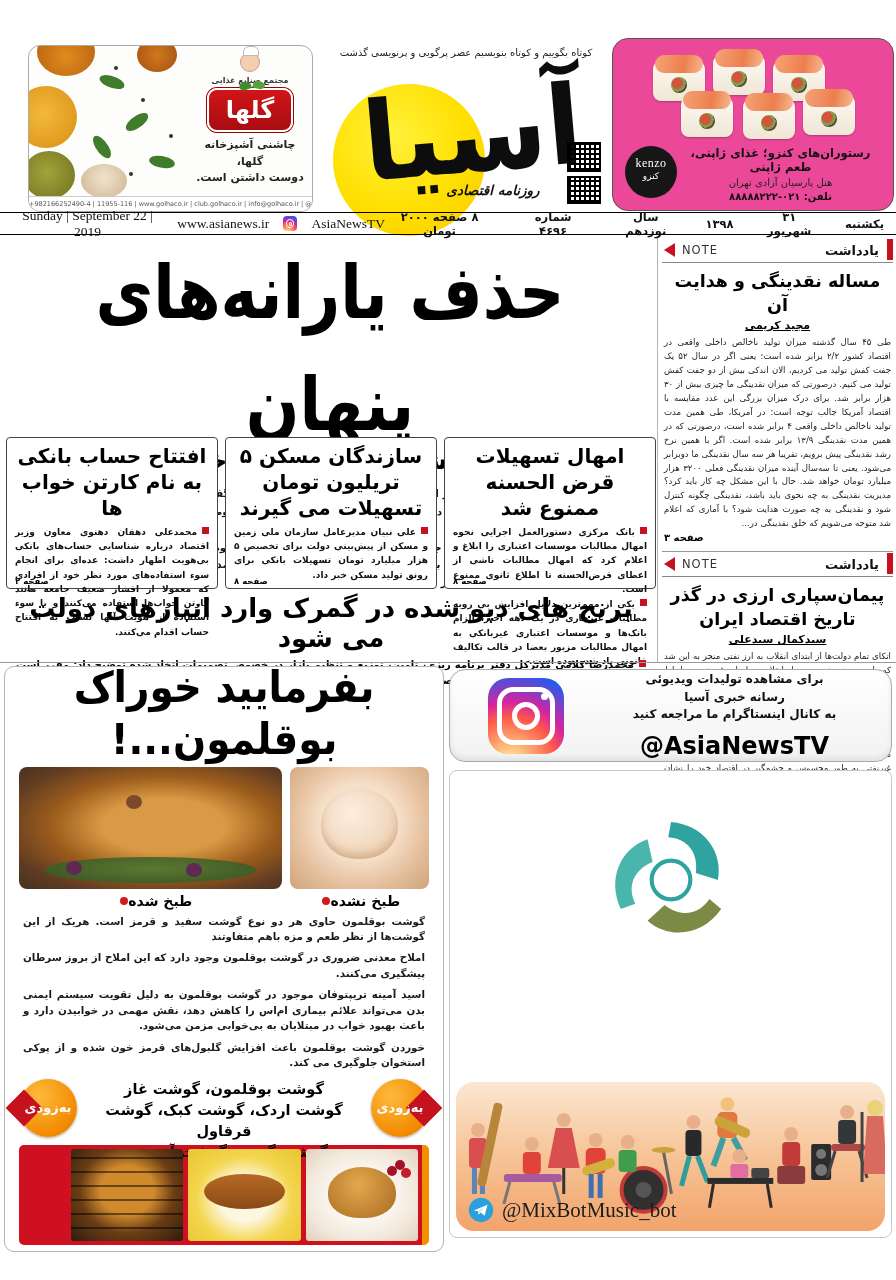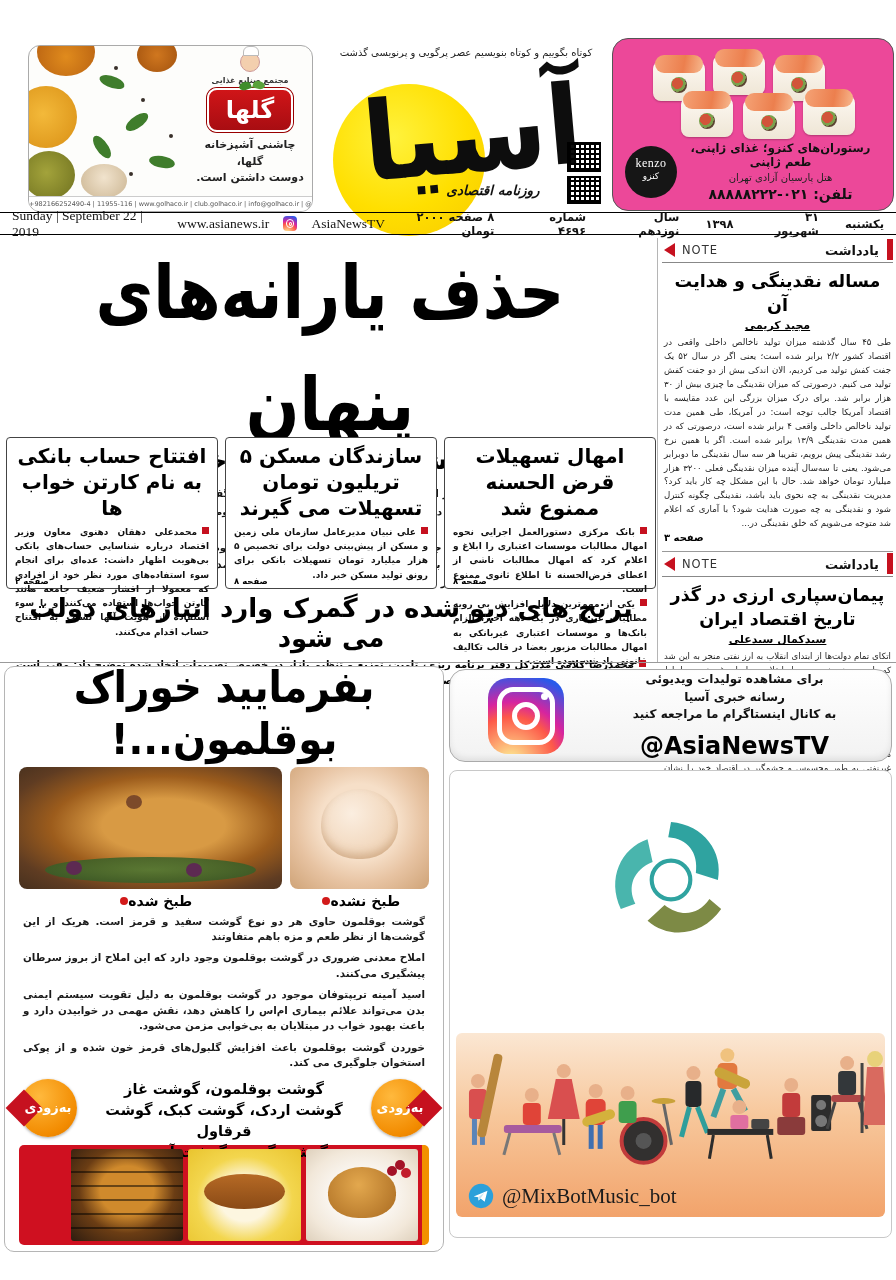--- a/index.html
+++ b/index.html
@@ -31,32 +31,32 @@
   .sushi-art { position:absolute; left:30px; top:8px; width:220px; height:92px; }
   .sushi { position:absolute; width:52px; height:40px; background:linear-gradient(#fdf9f2,#efe6d6); border-radius:8px; box-shadow:0 1px 2px rgba(0,0,0,.25); }
   .sushi::before { content:""; position:absolute; left:2px; top:-6px; width:48px; height:18px; border-radius:10px; background:linear-gradient(100deg,#f5a376,#ec7f4e 60%,#f7b98f); }
   .sushi::after { content:""; position:absolute; left:18px; top:16px; width:16px; height:16px; border-radius:50%; background:radial-gradient(circle at 40% 40%, #d2543a 40%, #7ba04c 41% 60%, #5c4532 61%); }
   .kenzo-logo { position:absolute; left:12px; bottom:12px; width:52px; height:52px; border-radius:50%; background:#161616; color:#fff; text-align:center; }
   .kenzo-logo .en { font-family:"Liberation Serif", serif; font-size:12px; display:block; margin-top:10px; letter-spacing:.5px; }
   .kenzo-logo .fa-s { font-size:9px; display:block; }
   .kenzo-text { position:absolute; right:10px; bottom:8px; width:205px; text-align:center; direction:rtl; }
   .kenzo-l1 { font-size:11.5px; font-weight:bold; color:#111; }
   .kenzo-l2 { font-size:10px; color:#222; margin-top:3px; }
-  .kenzo-l3 { font-size:14px; font-weight:bold; color:#111; margin-top:3px; }
+  .kenzo-l3 { font-size:10px; font-weight:bold; color:#111; margin-top:3px; }
 
   
   .masthead-tagline { position:absolute; left:332px; top:47px; width:268px; text-align:center; font-size:10px; color:#222; direction:rtl; }
   .sun { position:absolute; left:333px; top:84px; width:152px; height:152px; border-radius:50%; background:radial-gradient(circle at 40% 35%, #fff23c, #ffdf00 55%, #f7c900); }
   .asia-logo { position:absolute; left:330px; top:64px; width:286px; height:150px; text-align:center; font-size:104px; font-weight:bold; color:#0d0d0d; transform:rotate(-5deg) scaleY(1.05); line-height:1.35; }
   .asia-sub { position:absolute; left:428px; top:182px; width:130px; text-align:center; font-size:13.5px; font-weight:bold; font-style:italic; color:#111; direction:rtl; }
   .qr { position:absolute; left:567px; top:142px; width:34px; height:30px; border:2px solid #000; background-image:repeating-linear-gradient(0deg,#000 0 2px,transparent 2px 5px),repeating-linear-gradient(90deg,#000 0 2px,transparent 2px 5px); }
   .qr2 { top:176px; height:28px; }
 
   
-  .datebar { position:absolute; left:0; top:212px; width:896px; height:23px; border-top:1.5px solid #000; border-bottom:1px solid #000; display:flex; justify-content:space-between; align-items:center; padding:0 12px; }
+  .datebar { position:absolute; left:0; top:212px; width:896px; height:23px; border-top:1.5px solid #000; border-bottom:1px solid #000; display:flex; justify-content:space-between; align-items:center; padding:0 12px;text-align:center; }
   .datebar-left { display:flex; align-items:center; gap:14px; font-family:"Liberation Serif", serif; font-size:13.5px; color:#111; }
   .datebar-right { display:flex; direction:rtl; align-items:center; gap:26px; font-size:11.5px; font-weight:bold; color:#111; }
   .ig-mini { width:15px; height:15px; border-radius:4px; background:radial-gradient(circle at 30% 110%, #fdf497 0%, #fd5949 45%, #d6249f 60%, #285AEB 90%); position:relative; }
   .ig-mini::before { content:""; position:absolute; inset:3px; border:1.5px solid #fff; border-radius:4px; }
   .ig-mini::after { content:""; position:absolute; inset:5.5px; border:1.5px solid #fff; border-radius:50%; }
 
   
   .lead { position:absolute; left:4px; top:238px; width:652px; text-align:center; direction:rtl; }
   .lead-h1 { font-size:63px; font-weight:bold; color:#000; line-height:1.5; letter-spacing:-2px; transform:scaleY(1.18); transform-origin:top; }
   .lead-h2 { font-size:26px; font-weight:bold; color:#000; margin-top:18px; }
@@ -134,21 +134,21 @@
   .band-photo.duck { background:radial-gradient(ellipse at 50% 55%, #fdf6e0 0 30%, #f3d64e 60%, #e9c42e 100%); }
   .band-photo.duck::before { content:""; position:absolute; left:14%; top:28%; width:72%; height:38%; border-radius:50%; background:linear-gradient(#b66a25,#8a4a16); }
   .band-photo.feast { background:radial-gradient(ellipse at 50% 50%, #fff 0 20%, #f2e8da 70%, #ded0bc 100%); }
   .band-photo.feast::before { content:""; position:absolute; left:20%; top:20%; width:60%; height:55%; border-radius:50% 50% 45% 45%; background:radial-gradient(circle at 45% 35%, #e3a84e, #a96a20); }
   .band-photo.feast::after { content:""; position:absolute; right:12%; top:12%; width:10px; height:10px; border-radius:50%; background:#a31227; box-shadow:-8px 6px 0 #a31227, 6px 8px 0 #c21d2c; }
 
   
   .mixbot-card { position:absolute; left:449px; top:770px; width:443px; height:468px; border:1px solid #c8c8c8; border-radius:8px; background:#fff; overflow:hidden; text-align:center; }
   .mixbot-logo { margin:40px auto 0; width:138px; height:138px; }
   .mixbot-title { font-size:33px; font-weight:bold; color:#111; margin-top:22px; }
-  .mixbot-stage { position:absolute; left:6px; right:6px; bottom:20px; height:184px; border-radius:6px; background:linear-gradient(#fbe7d3 0%, #f7c79b 45%, #f2a36b 100%); overflow:hidden; }
+  .mixbot-stage { position:absolute; left:6px; right:6px; bottom:6px; height:149px; border-radius:18px; background:linear-gradient(#fbe7d3 0%, #f7c79b 45%, #f2a36b 100%); overflow:hidden; }
   .mixbot-handle-row { position:absolute; left:12px; bottom:8px; display:flex; align-items:center; gap:8px; direction:ltr; }
   .tg-icon { width:26px; height:26px; flex:none; }
   .mixbot-handle { font-family:"Liberation Serif", serif; font-size:21px; color:#1c1c1c; } 
 </style>
 </head>
 <body>
 
 <div class="page">
 
   <div class="golha-ad">

